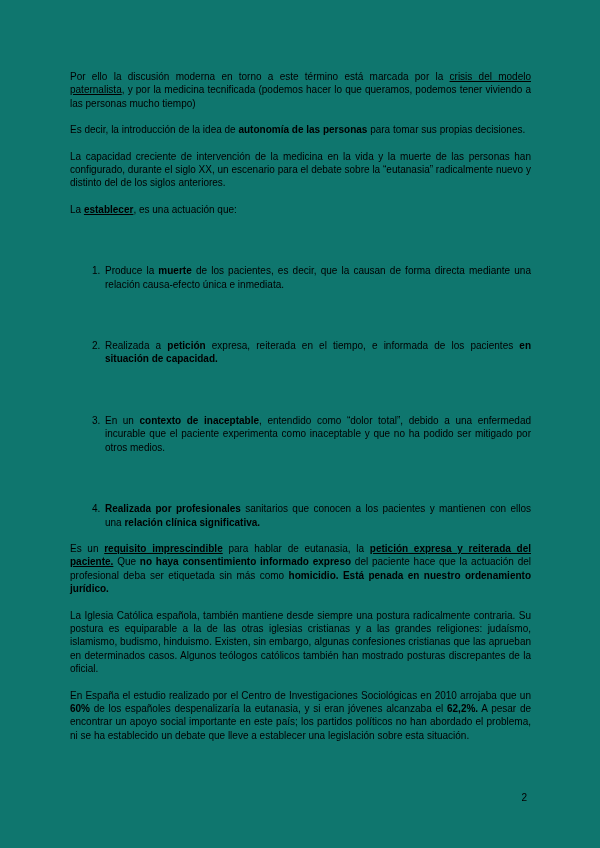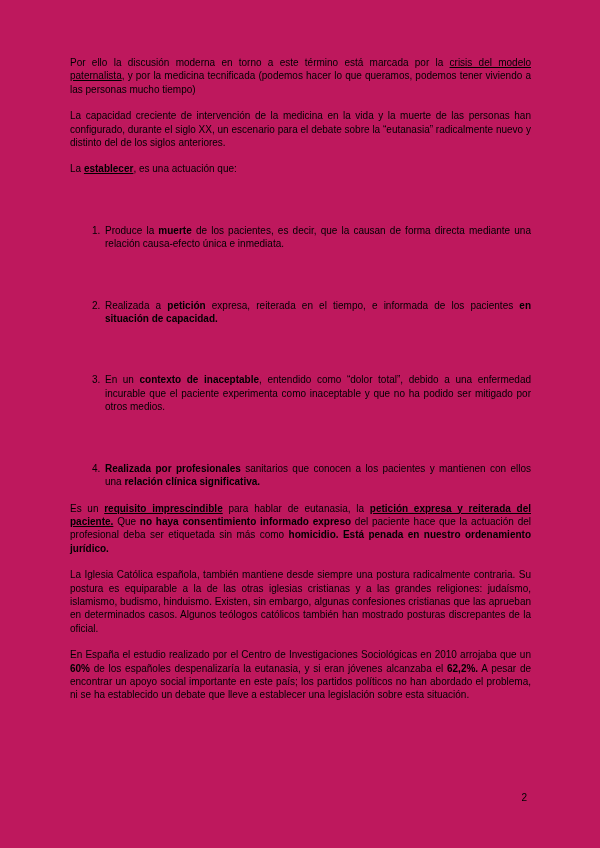--- a/index.html
+++ b/index.html
@@ -7,22 +7,22 @@
   body {
     width: 600px;
     height: 848px;
     font-family: "Liberation Sans", sans-serif;
     color: #000000;
   }
   .page {
     position: relative;
     width: 600px;
     height: 848px;
-    background: #be185d;
-    padding: 56px 69px 0 70px;
+    background: #0f766e;
+    padding: 70px 69px 0 70px;
     font-size: 10px;
     line-height: 13.4px;
   }
   p.para {
     text-align: justify;
     margin-bottom: 13px;
   }
   ol.criteria {
     margin: 0 0 13px 0;
     padding-left: 33px;
@@ -42,20 +42,21 @@
     font-size: 10px;
   }
 </style>
 </head>
 <body>
 
 <div class="page">
 
   <p class="para"><span>Por ello la discusión moderna en torno a este término está marcada por la </span><span class="u">crisis del modelo paternalista</span><span>, y por la medicina tecnificada (podemos hacer lo que queramos, podemos tener viviendo a las personas mucho tiempo)</span></p>
 
+  <p class="para"><span>Es decir, la introducción de la idea de </span><span class="b">autonomía de las personas</span><span> para tomar sus propias decisiones.</span></p>
 
   <p class="para"><span>La capacidad creciente de intervención de la medicina en la vida y la muerte de las personas han configurado, durante el siglo XX, un escenario para el debate sobre la “eutanasia” radicalmente nuevo y distinto del de los siglos anteriores.</span></p>
 
   <p class="para"><span>La </span><span class="b u">establecer</span><span>, es una actuación que:</span></p>
 
   <ol class="criteria">
     <li><span>Produce la </span><span class="b">muerte</span><span> de los pacientes, es decir, que la causan de forma directa mediante una relación causa-efecto única e inmediata.</span></li>
     <li><span>Realizada a </span><span class="b">petición</span><span> expresa, reiterada en el tiempo, e informada de los pacientes </span><span class="b">en situación de capacidad.</span></li>
     <li><span>En un </span><span class="b">contexto de inaceptable</span><span>, entendido como “dolor total”, debido a una enfermedad incurable que el paciente experimenta como inaceptable y que no ha podido ser mitigado por otros medios.</span></li>
     <li><span class="b">Realizada por profesionales</span><span> sanitarios que conocen a los pacientes y mantienen con ellos una </span><span class="b">relación clínica significativa.</span></li>

